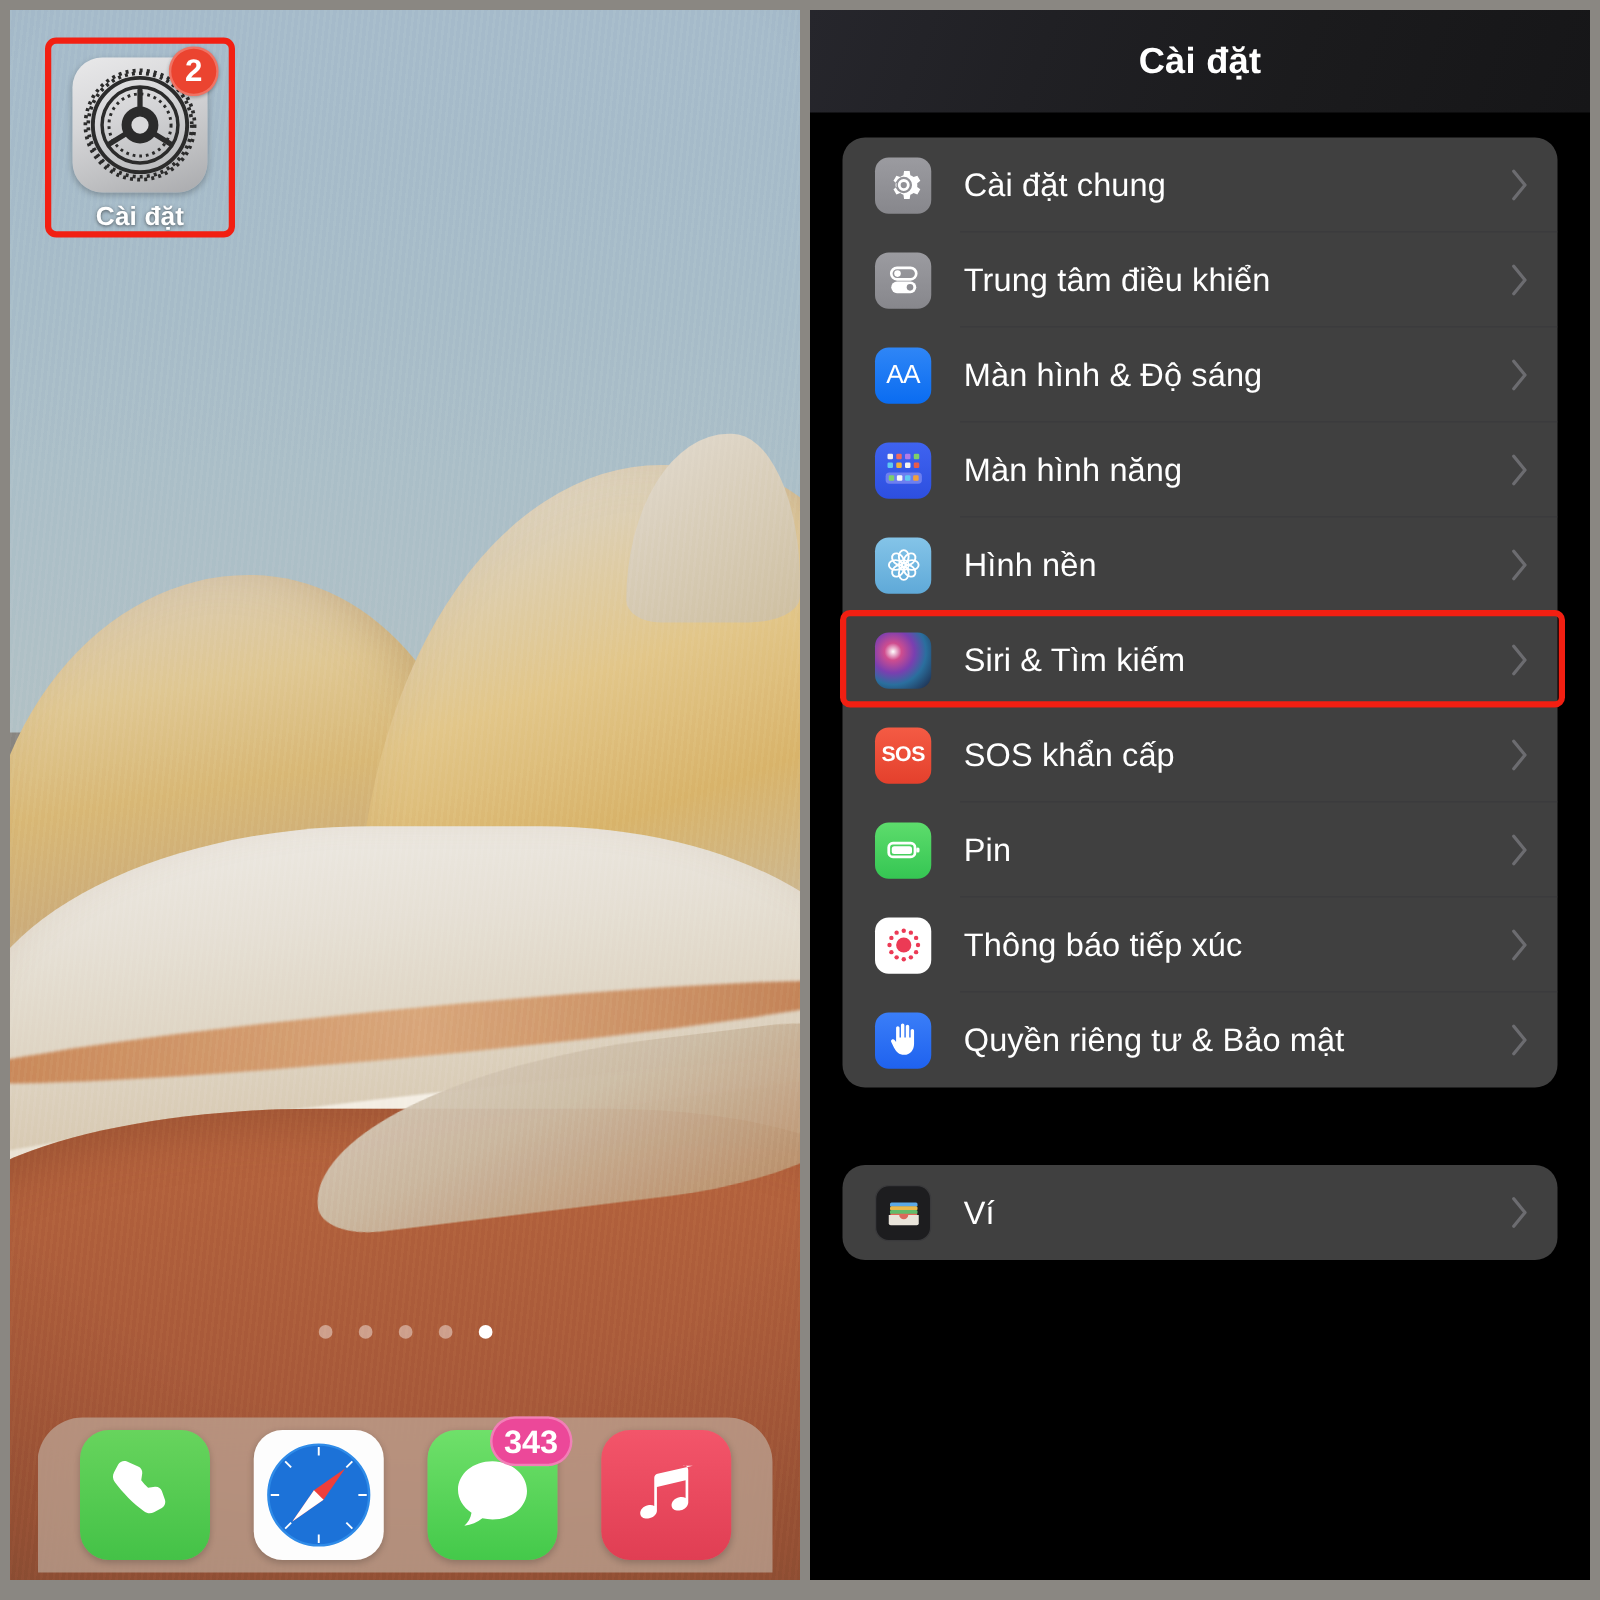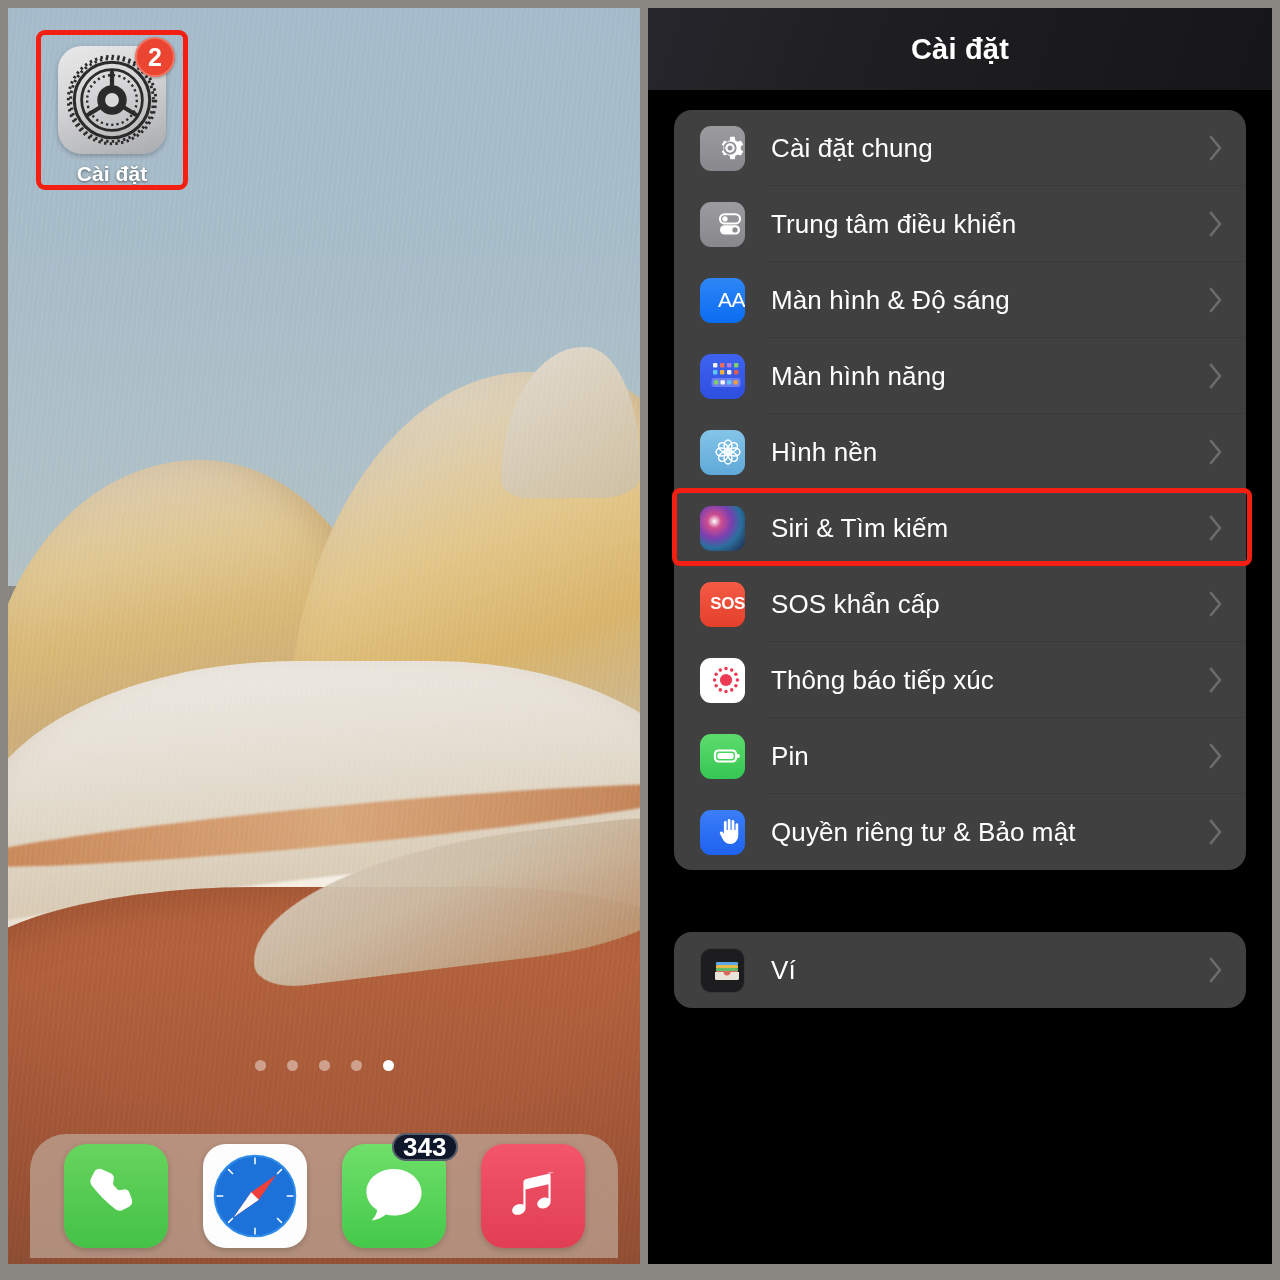--- a/index.html
+++ b/index.html
@@ -140,22 +140,22 @@
     padding: 0 16px;
   }
   .dock-icon { position: relative; width: 104px; height: 104px; border-radius: 23px; overflow: visible; box-shadow: 0 2px 6px rgba(0,0,0,.2); }
   .dock-icon > .inner { position:absolute; inset:0; border-radius:23px; overflow:hidden; display:flex; align-items:center; justify-content:center; }
   .ic-phone .inner { background: linear-gradient(180deg,#67d45d,#44c247); }
   .ic-safari .inner { background: #fdfdfd; }
   .ic-messages .inner { background: linear-gradient(180deg,#6fe06a,#44c94a); }
   .ic-music .inner { background: linear-gradient(180deg,#f3556a,#e03e53); }
   .dock-badge {
     position: absolute; right: -12px; top: -11px;
-    min-width: 56px; height: 28px; padding: 0 9px;
-    border-radius: 20px; background: #0f172a;
+    min-width: 56px; height: 40px; padding: 0 9px;
+    border-radius: 20px; background: #ec4899;
     color: #fff; font-size: 26px; font-weight: 700;
     display:flex; align-items:center; justify-content:center;
     border: 2px solid rgba(255,255,255,.3);
   }
 
   
   .settings-panel {
     position: absolute; left: 648px; top: 8px;
     width: 624px; height: 1256px;
     background: #000; overflow: hidden;
@@ -177,21 +177,21 @@
     height: 76px; padding-left: 26px; padding-right: 22px;
   }
   .row .sep {
     position: absolute; left: 94px; right: 0; bottom: 0; height: 1px;
     background: #3a3a3c;
   }
   .row:last-child .sep { display: none; }
   .row-icon {
     width: 45px; height: 45px; border-radius: 11px;
     flex: 0 0 45px; overflow: hidden; position: relative;
-    display: flex; align-items: center; justify-content: flex-end;
+    display: flex; align-items: center; justify-content: center;
   }
   .row-label {
     margin-left: 26px; color: #fff; font-size: 26px; font-weight: 400;
     white-space: nowrap; letter-spacing: .1px;
   }
   .chev {
     margin-left: auto; color: #6c6c70; font-size: 0; line-height: 0;
   }
   .chev svg { display: block; }
 
@@ -462,20 +462,37 @@
           <div class="row-label">SOS khẩn cấp</div>
           <span class="chev">
             <svg width="16" height="28" viewBox="0 0 16 28">
                 <path d="M3 3l9 11-9 11" fill="none" stroke="#6c6c70" stroke-width="2.6" stroke-linecap="round" stroke-linejoin="round"></path>
               </svg>
           </span>
           <div class="sep"></div>
         </div>
 
         <div class="row">
+          <div class="row-icon ri-batt">
+            <svg width="36" height="36" viewBox="0 0 36 36" aria-hidden="true">
+              <rect x="6" y="12.5" width="21" height="11" rx="3.4" fill="none" stroke="#fff" stroke-width="2.2"></rect>
+              <rect x="28" y="16" width="2.6" height="4" rx="1.2" fill="#fff"></rect>
+              <rect x="8.4" y="14.9" width="16.2" height="6.2" rx="2" fill="#fff"></rect>
+            </svg>
+          </div>
+          <div class="row-label">Pin</div>
+          <span class="chev">
+            <svg width="16" height="28" viewBox="0 0 16 28">
+                <path d="M3 3l9 11-9 11" fill="none" stroke="#6c6c70" stroke-width="2.6" stroke-linecap="round" stroke-linejoin="round"></path>
+              </svg>
+          </span>
+          <div class="sep"></div>
+        </div>
+
+        <div class="row">
           <div class="row-icon ri-white">
             <svg width="38" height="38" viewBox="0 0 40 40" aria-hidden="true">
               <circle cx="20" cy="20" r="6.4" fill="#ec3a55"></circle>
               <g fill="#ec3a55">
                 <circle cx="20" cy="8" r="1.85"></circle>
                 <circle cx="26" cy="9.6" r="1.85"></circle>
                 <circle cx="30.4" cy="14" r="1.85"></circle>
                 <circle cx="32" cy="20" r="1.85"></circle>
                 <circle cx="30.4" cy="26" r="1.85"></circle>
                 <circle cx="26" cy="30.4" r="1.85"></circle>
@@ -491,37 +508,20 @@
           <div class="row-label">Thông báo tiếp xúc</div>
           <span class="chev">
             <svg width="16" height="28" viewBox="0 0 16 28">
                 <path d="M3 3l9 11-9 11" fill="none" stroke="#6c6c70" stroke-width="2.6" stroke-linecap="round" stroke-linejoin="round"></path>
               </svg>
           </span>
           <div class="sep"></div>
         </div>
 
         <div class="row">
-          <div class="row-icon ri-batt">
-            <svg width="36" height="36" viewBox="0 0 36 36" aria-hidden="true">
-              <rect x="6" y="12.5" width="21" height="11" rx="3.4" fill="none" stroke="#fff" stroke-width="2.2"></rect>
-              <rect x="28" y="16" width="2.6" height="4" rx="1.2" fill="#fff"></rect>
-              <rect x="8.4" y="14.9" width="16.2" height="6.2" rx="2" fill="#fff"></rect>
-            </svg>
-          </div>
-          <div class="row-label">Pin</div>
-          <span class="chev">
-            <svg width="16" height="28" viewBox="0 0 16 28">
-                <path d="M3 3l9 11-9 11" fill="none" stroke="#6c6c70" stroke-width="2.6" stroke-linecap="round" stroke-linejoin="round"></path>
-              </svg>
-          </span>
-          <div class="sep"></div>
-        </div>
-
-        <div class="row">
           <div class="row-icon ri-priv">
             <svg width="30" height="30" viewBox="0 0 24 24" aria-hidden="true">
               <path fill="#fff" d="M7.1 4.3c0-.6.5-1.1 1.1-1.1s1.1.5 1.1 1.1v6.1h.9V2.6c0-.6.5-1.1 1.1-1.1s1.1.5 1.1 1.1v7.8h.9V3.4c0-.6.5-1.1 1.1-1.1s1.1.5 1.1 1.1v7h.9V6.1c0-.6.5-1.1 1.1-1.1s1.1.5 1.1 1.1v8.3c0 4.1-2.5 7.1-6.3 7.1-3.4 0-5.1-1.8-6.6-4.7L4 13.3c-.3-.6-.1-1.3.5-1.6.5-.3 1.2-.2 1.6.3l1 1.3V4.3z"></path>
             </svg>
           </div>
           <div class="row-label">Quyền riêng tư &amp; Bảo mật</div>
           <span class="chev">
             <svg width="16" height="28" viewBox="0 0 16 28">
                 <path d="M3 3l9 11-9 11" fill="none" stroke="#6c6c70" stroke-width="2.6" stroke-linecap="round" stroke-linejoin="round"></path>
               </svg>

